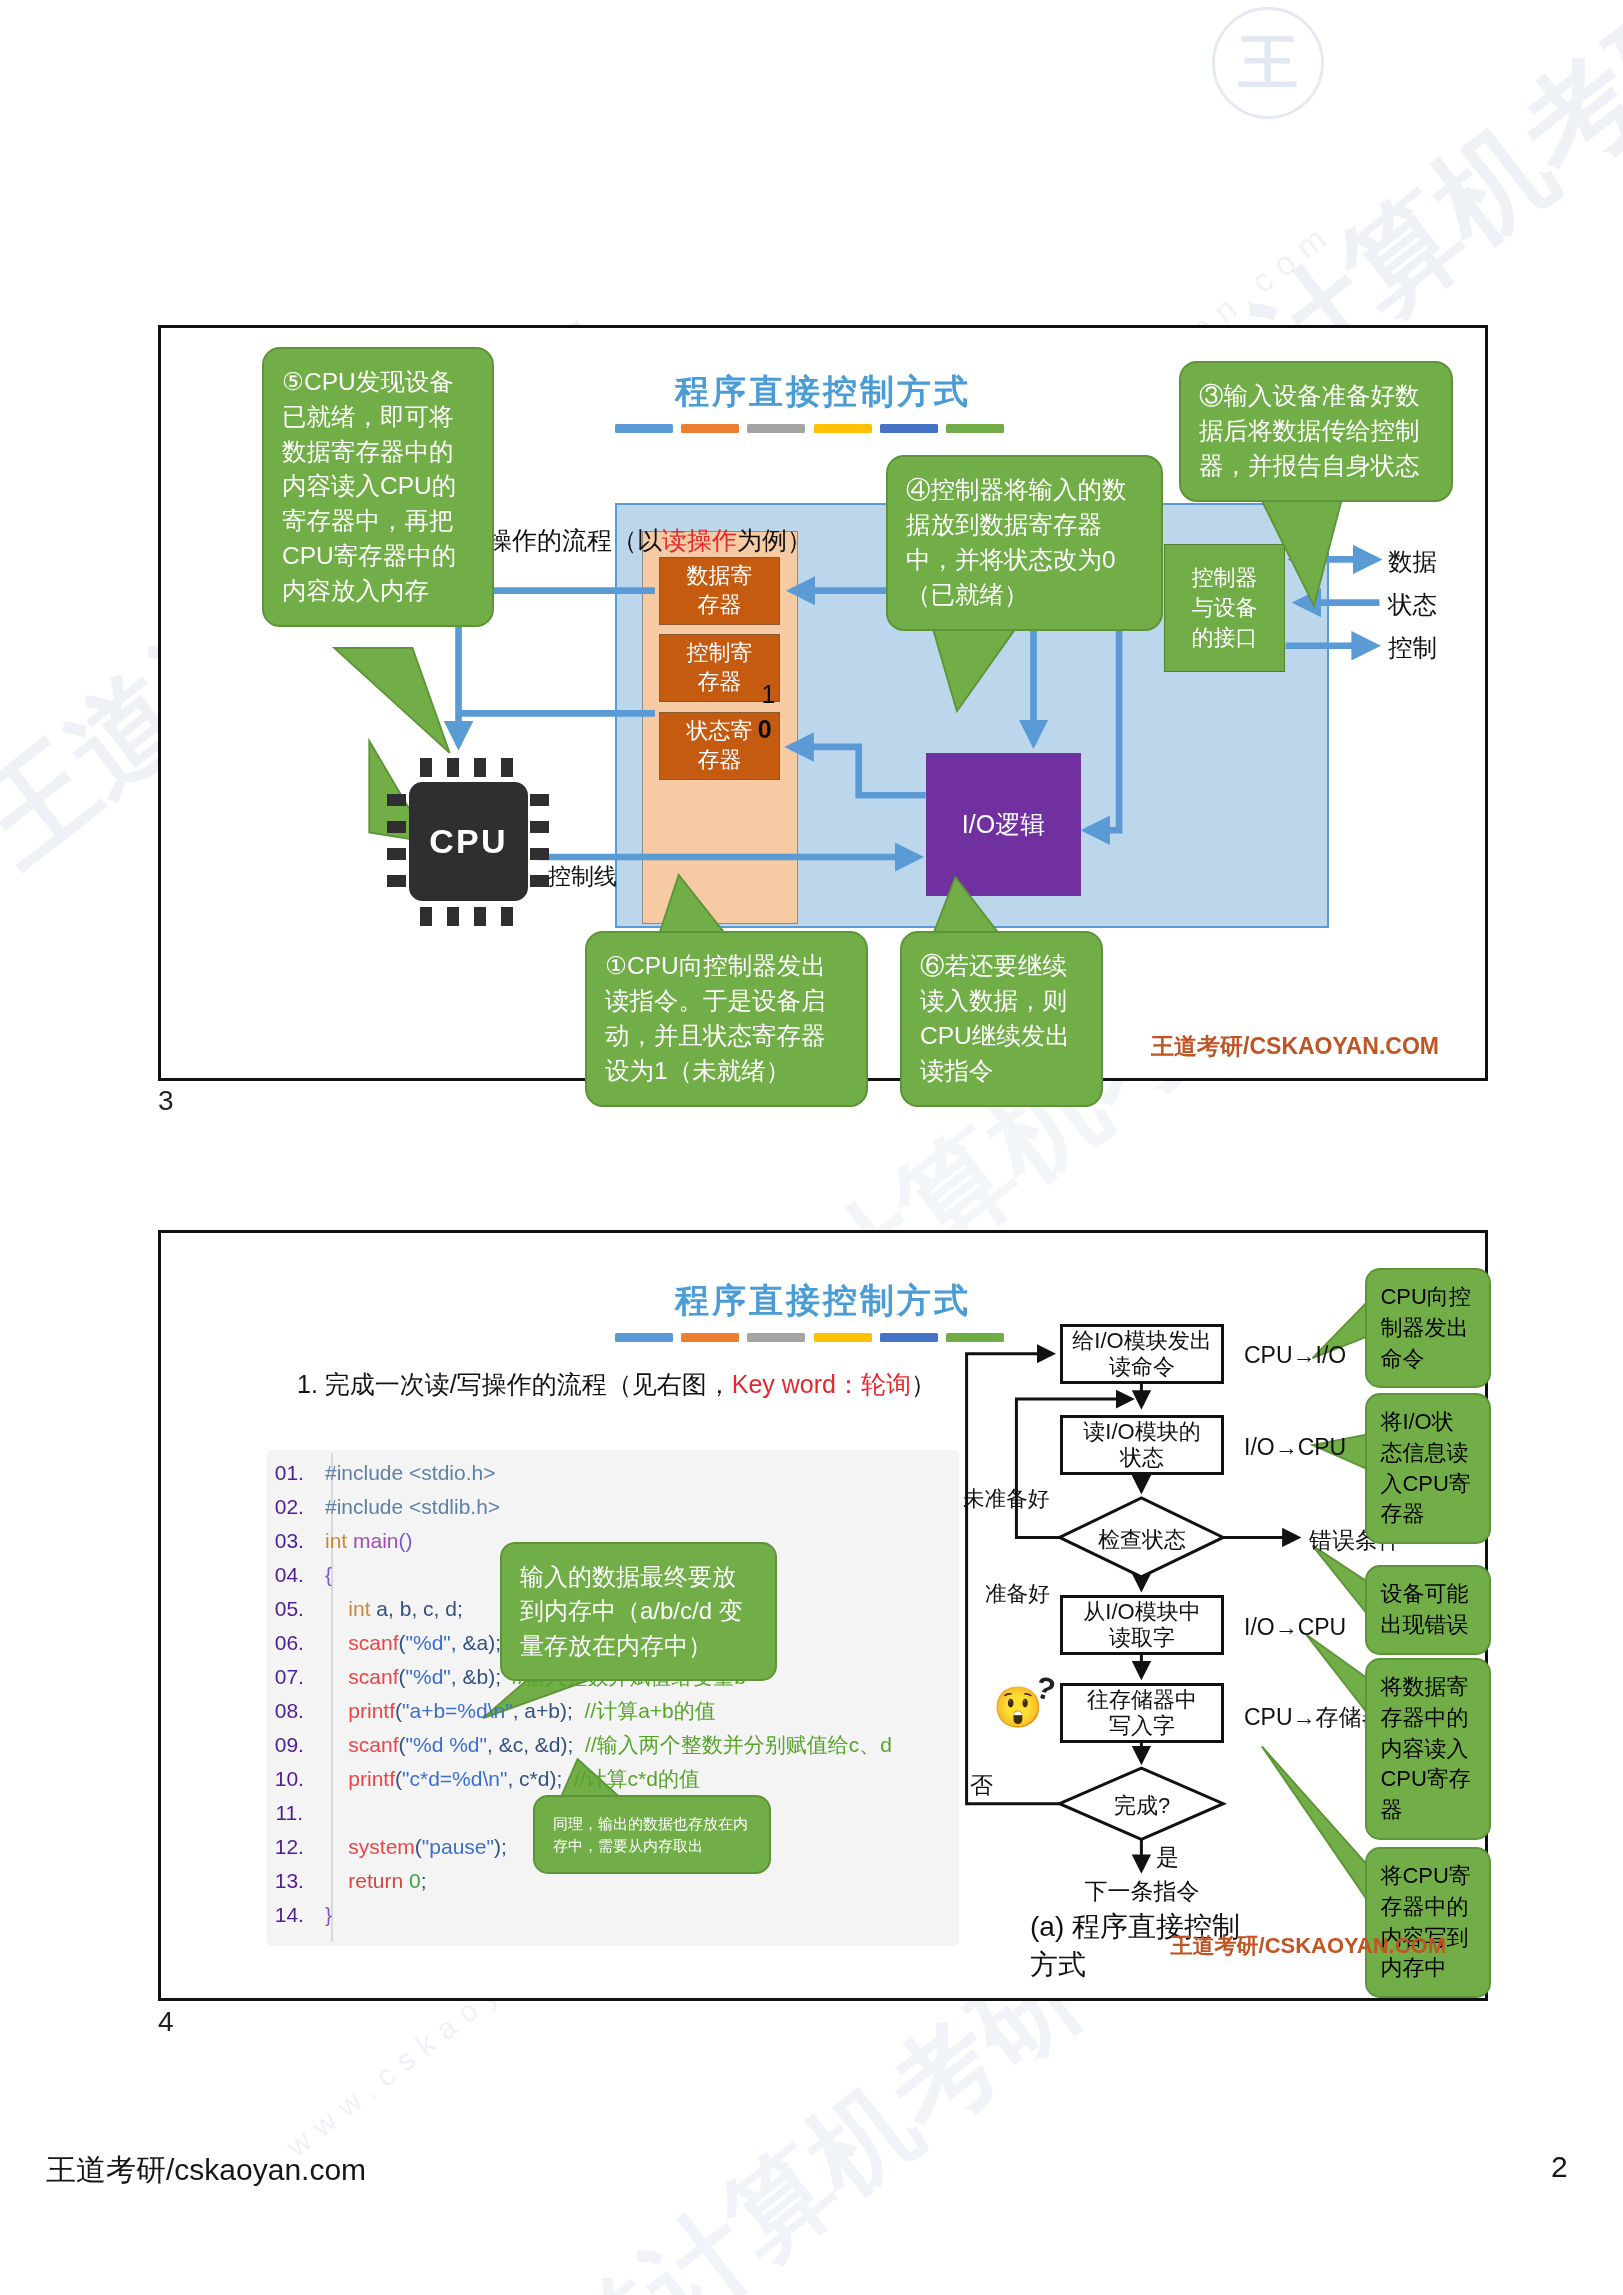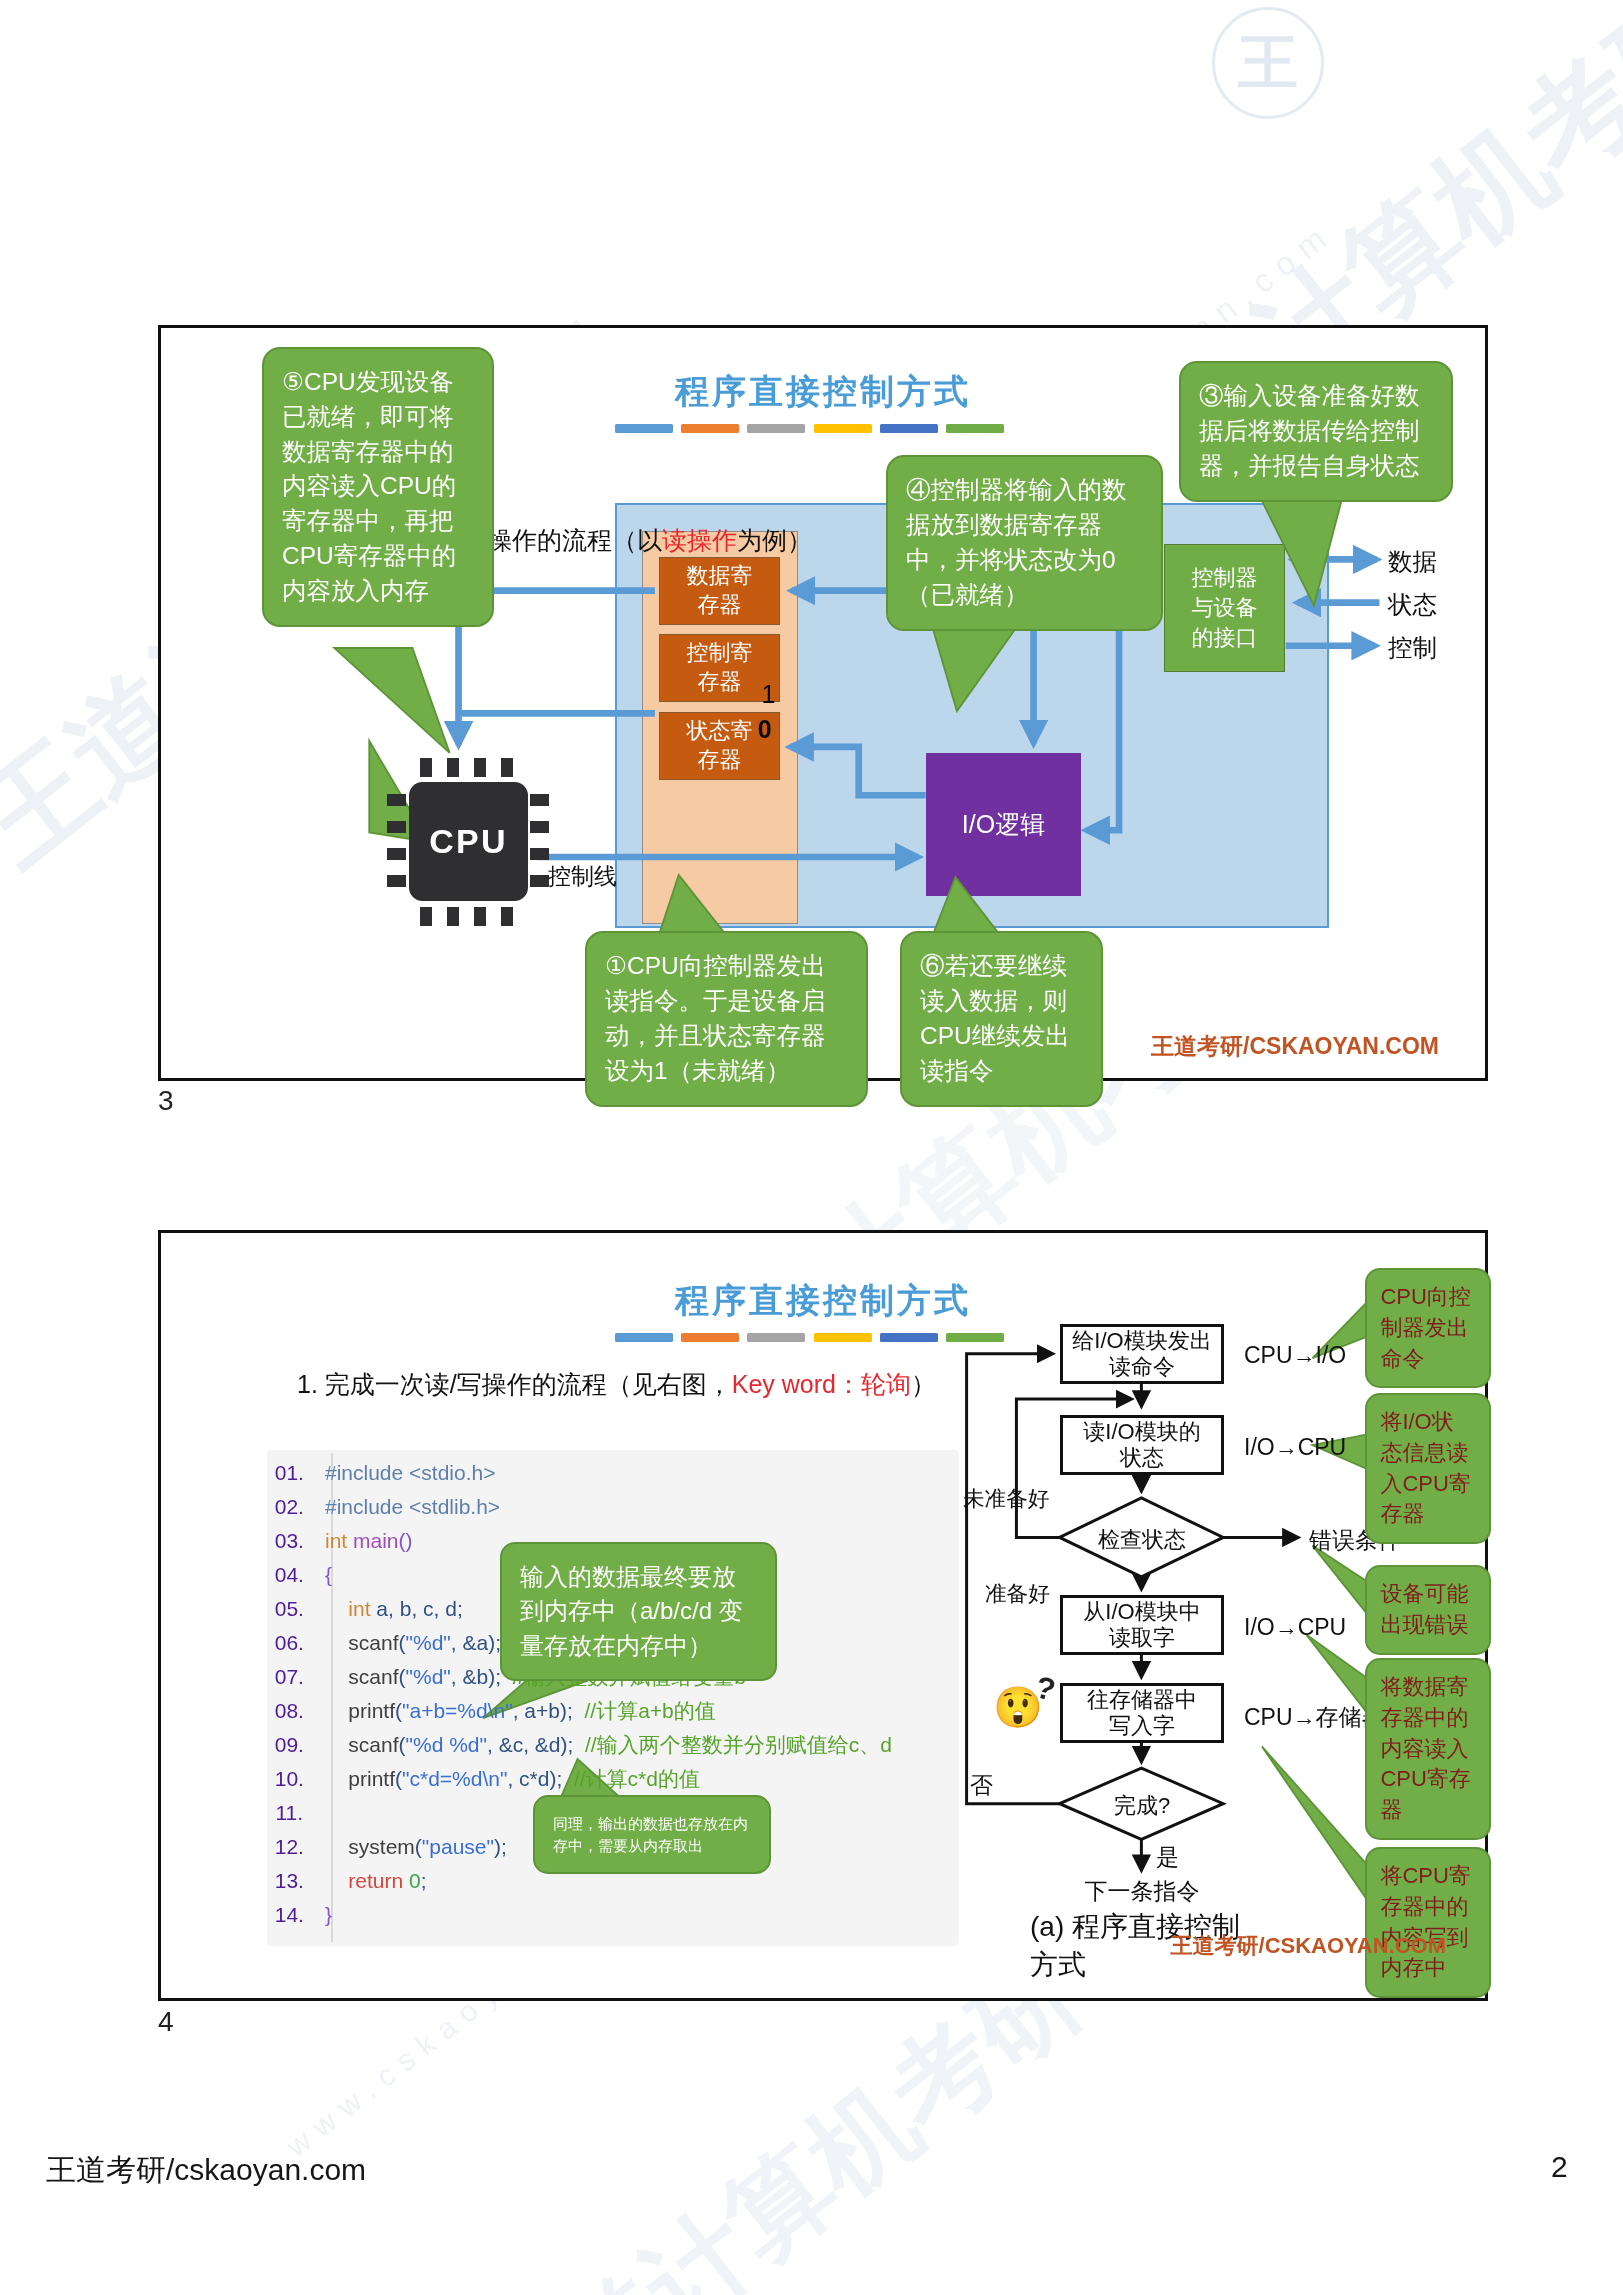--- a/index.html
+++ b/index.html
@@ -60,29 +60,29 @@
   
   .heading{position:absolute;font-size:25px;color:#111;z-index:5}
   .red{color:var(--red)}
   .code-panel{position:absolute;background:#F4F4F5;border-radius:4.5px;z-index:1}
   .gutter-line{position:absolute;width:1.5px;background:#d9d9d9;z-index:2}
   .code-lines{position:absolute;z-index:3}
   .code-line{display:flex;height:34px;align-items:center;font-size:21px;white-space:pre}
   .lineno{width:58px;padding-right:13.4px;text-align:center;color:#4c1d95;flex:none}
   .codebody{white-space:pre}
   .tok-pp{color:#5E80A8}.tok-kw{color:#C98936}.tok-fnm{color:#9D4FB5}.tok-br{color:#7E57C8}
-  .tok-pl{color:#31517F}.tok-fn{color:#404040}.tok-str{color:#3A6FD0}.tok-cm{color:#55A329}
+  .tok-pl{color:#31517F}.tok-fn{color:#ef4444}.tok-str{color:#3A6FD0}.tok-cm{color:#55A329}
   .tok-ret{color:#D1483F}.tok-num{color:#3FA34D}
 
   .fbox{position:absolute;width:164px;height:60px;background:#fff;border:3px solid #111;
         display:flex;align-items:center;justify-content:center;text-align:center;
         font-size:22px;line-height:1.2;z-index:4}
   .flabel{position:absolute;font-size:23px;color:#111;z-index:4}
   .side-bubble{position:absolute;left:1204px;width:126px;background:var(--green);
-        border:2.2px solid var(--green-dark);border-radius:15px;color:#7f1d1d;padding:12px 13.4px;
+        border:2.2px solid var(--green-dark);border-radius:15px;color:#000000;padding:12px 13.4px;
         font-size:22px;line-height:1.4;z-index:5}
   .emoji{position:absolute;z-index:5;font-size:40px}
   .emoji .q{position:absolute;right:-12px;top:-13.4px;font-size:31px;font-weight:700;color:#222;transform:rotate(14deg)}
 
   .page-num{position:absolute;font-size:28px;color:#222}
   .page-footer{position:absolute;font-size:30px;color:#161616}
 </style>
 </head>
 <body>
 

